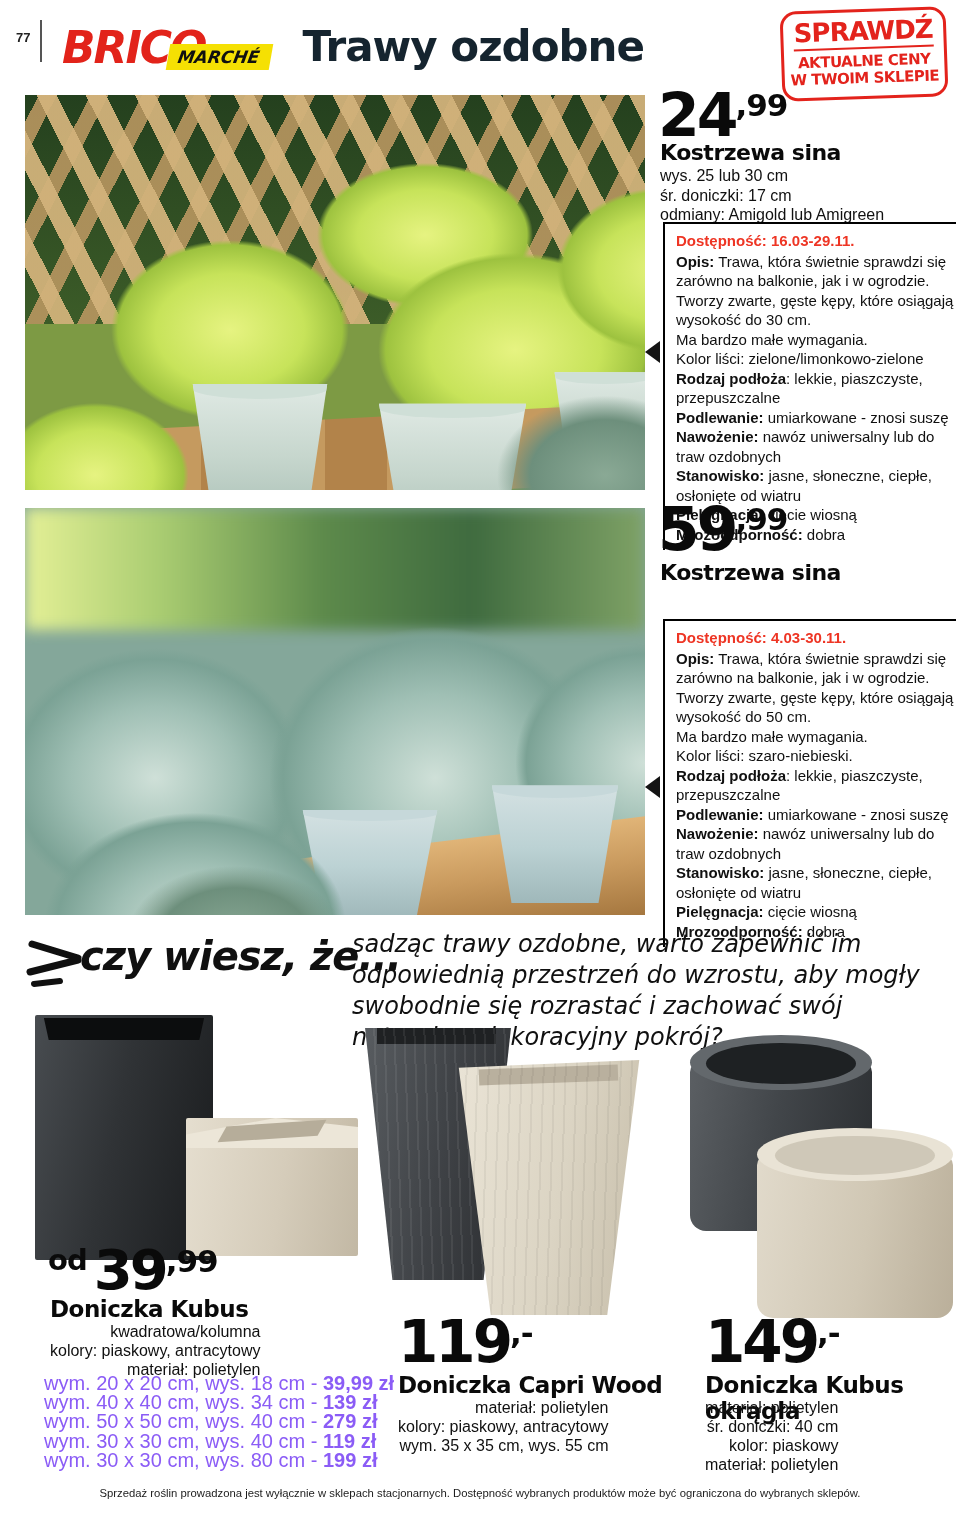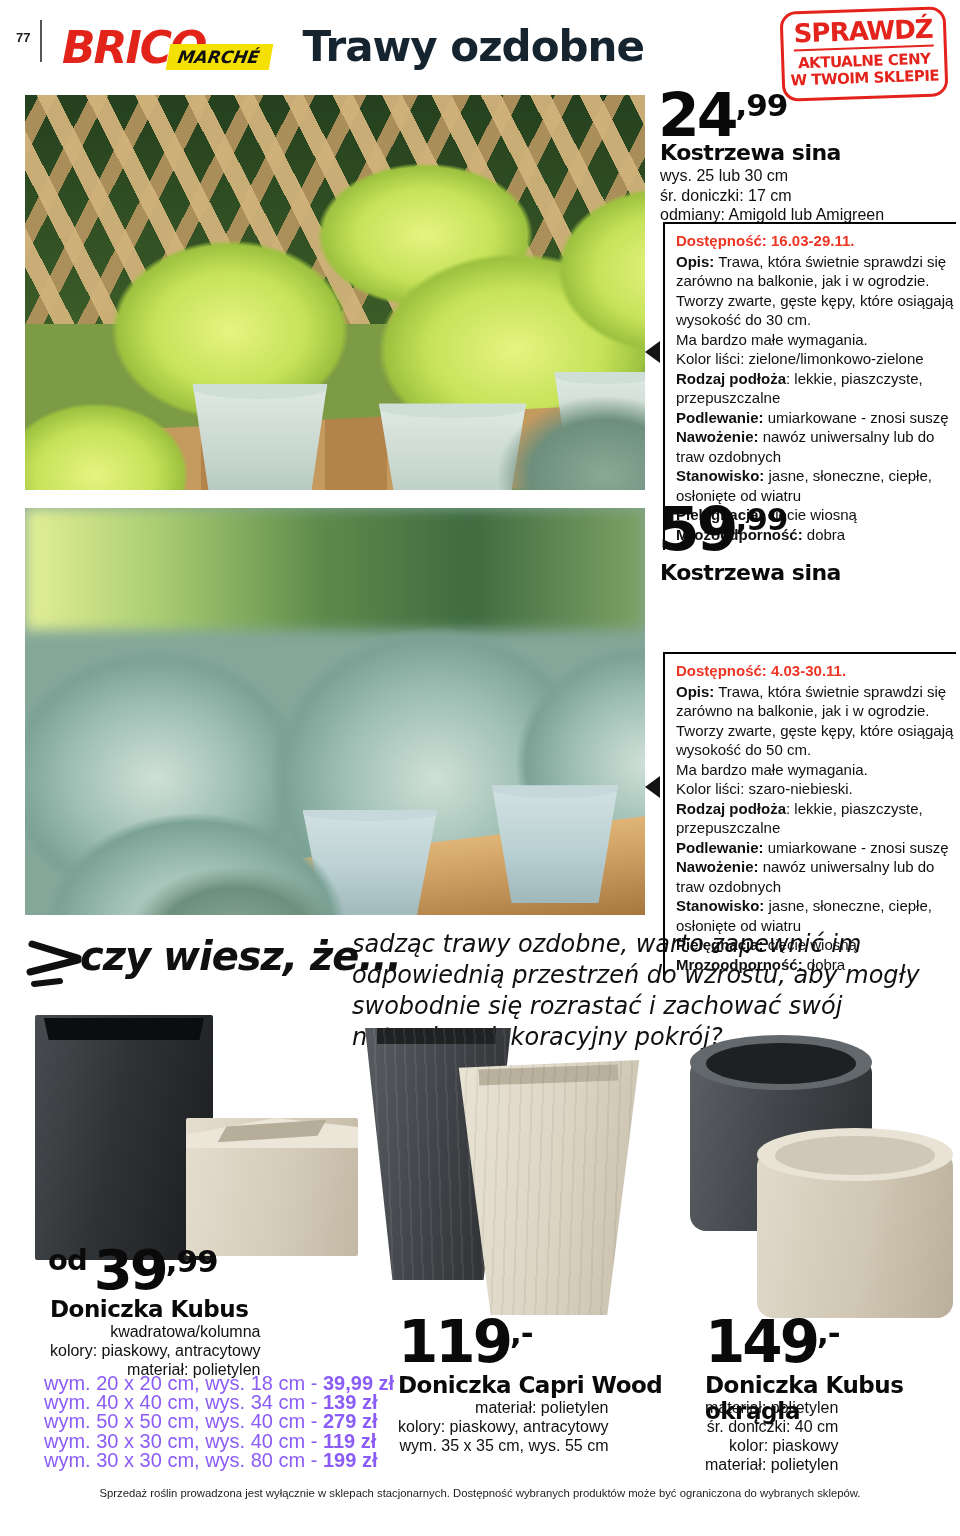--- a/index.html
+++ b/index.html
@@ -196,21 +196,21 @@
     <div class="abs tuft teal" style="left:-40px;top:260px;width:420px;height:320px;"></div>
     <div class="abs tuft dkteal" style="left:60px;top:330px;width:300px;height:200px;"></div>
   </div>
   <div class="nav-arrow" style="left:645px;top:776px;"></div>
 
   <div class="price" style="left:658px;top:504px;">
     <span class="main">59</span>
       <span class="dec">,99</span>
   </div>
   <div class="pname" style="left:660px;top:560px;">Kostrzewa sina</div>
-  <div class="infobox" style="top:652px;">
+  <div class="infobox" style="top:619px;">
     <p class="avail">Dostępność: 4.03-30.11.</p>
     <p class="info-line"><b>Opis:</b><span> Trawa, która świetnie sprawdzi się zarówno na balkonie, jak i w ogrodzie. Tworzy zwarte, gęste kępy, które osiągają wysokość do 50 cm.</span></p>
     <p class="info-line"><b></b><span>Ma bardzo małe wymagania.</span></p>
     <p class="info-line"><b></b><span>Kolor liści: szaro-niebieski.</span></p>
     <p class="info-line"><b>Rodzaj podłoża</b><span>: lekkie, piaszczyste, przepuszczalne</span></p>
     <p class="info-line"><b>Podlewanie:</b><span> umiarkowane - znosi suszę</span></p>
     <p class="info-line"><b>Nawożenie:</b><span> nawóz uniwersalny lub do traw ozdobnych</span></p>
     <p class="info-line"><b>Stanowisko:</b><span> jasne, słoneczne, ciepłe, osłonięte od wiatru</span></p>
     <p class="info-line"><b>Pielęgnacja:</b><span> cięcie wiosną</span></p>
     <p class="info-line"><b>Mrozoodporność:</b><span> dobra</span></p>

